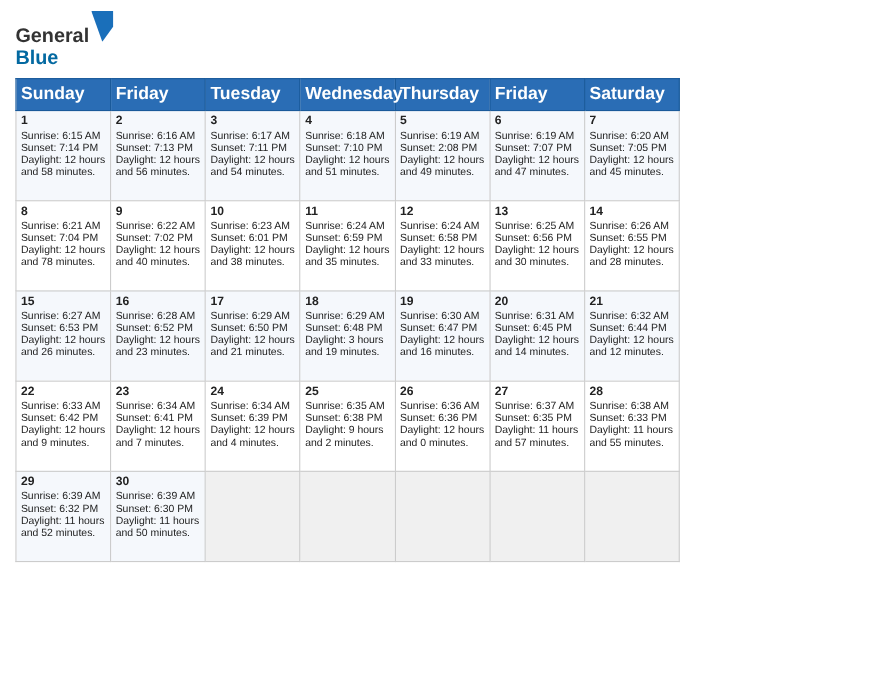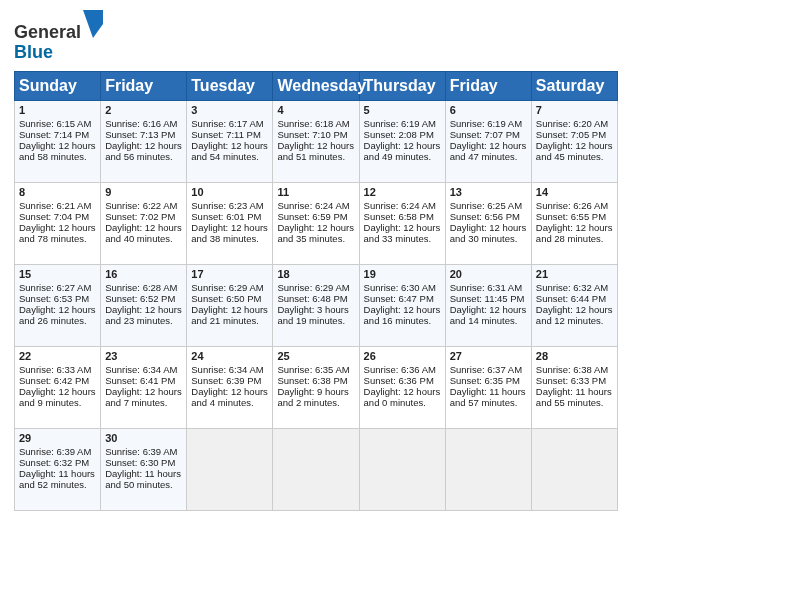--- a/index.html
+++ b/index.html
@@ -237,21 +237,21 @@
           </td>
           <td>
             <span class="day-num">19</span>
             <div>Sunrise: 6:30 AM</div>
             <div>Sunset: 6:47 PM</div>
             <div>Daylight: 12 hours and 16 minutes.</div>
           </td>
           <td>
             <span class="day-num">20</span>
             <div>Sunrise: 6:31 AM</div>
-            <div>Sunset: 11:45 PM</div>
+            <div>Sunset: 6:45 PM</div>
             <div>Daylight: 12 hours and 14 minutes.</div>
           </td>
           <td>
             <span class="day-num">21</span>
             <div>Sunrise: 6:32 AM</div>
             <div>Sunset: 6:44 PM</div>
             <div>Daylight: 12 hours and 12 minutes.</div>
           </td>
         </tr>
         <tr>

